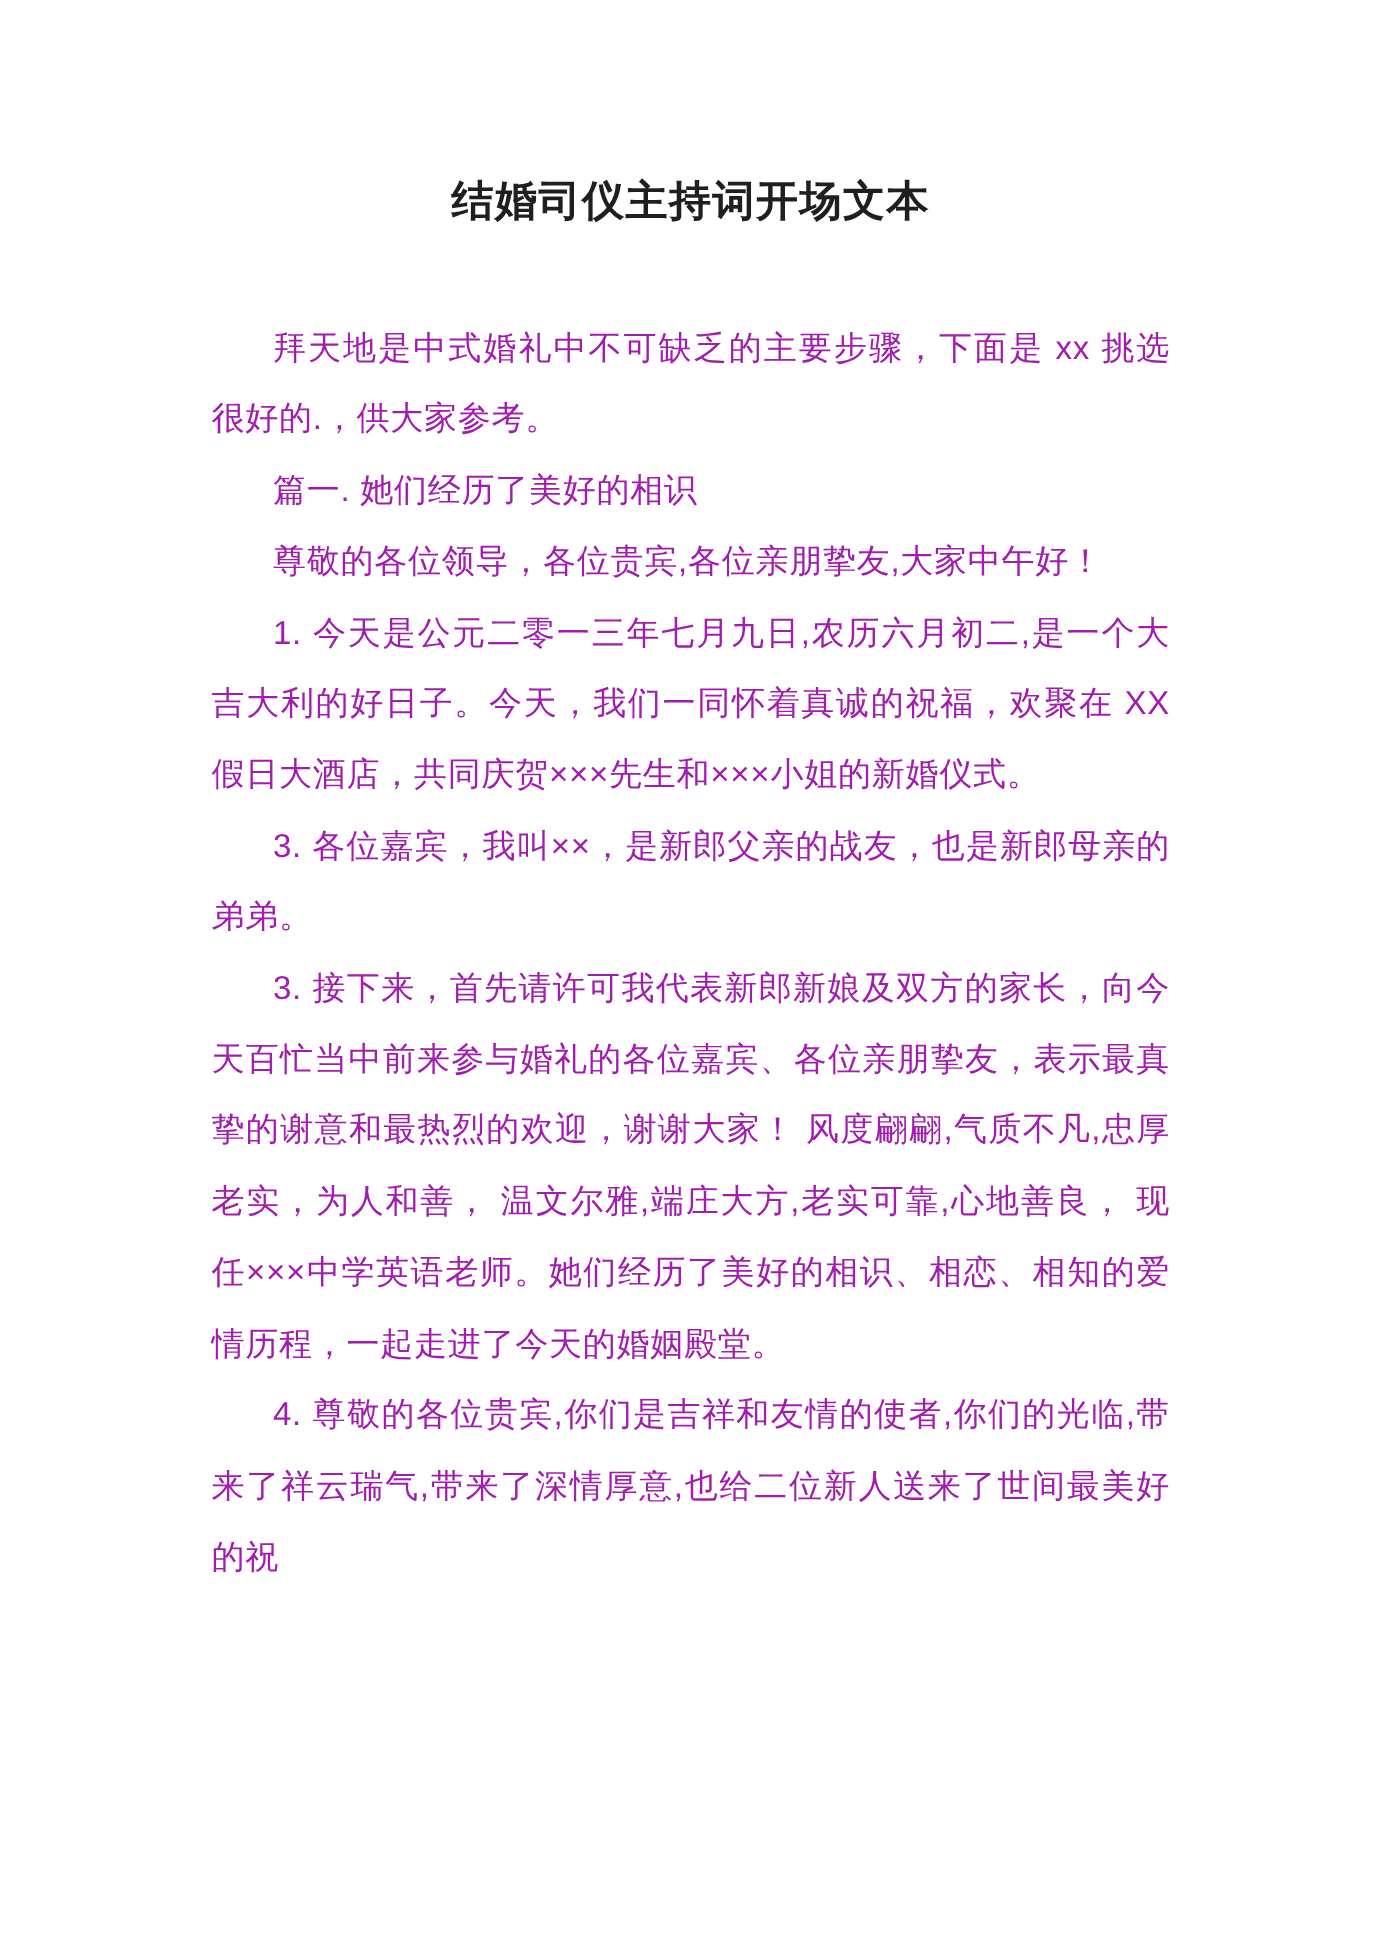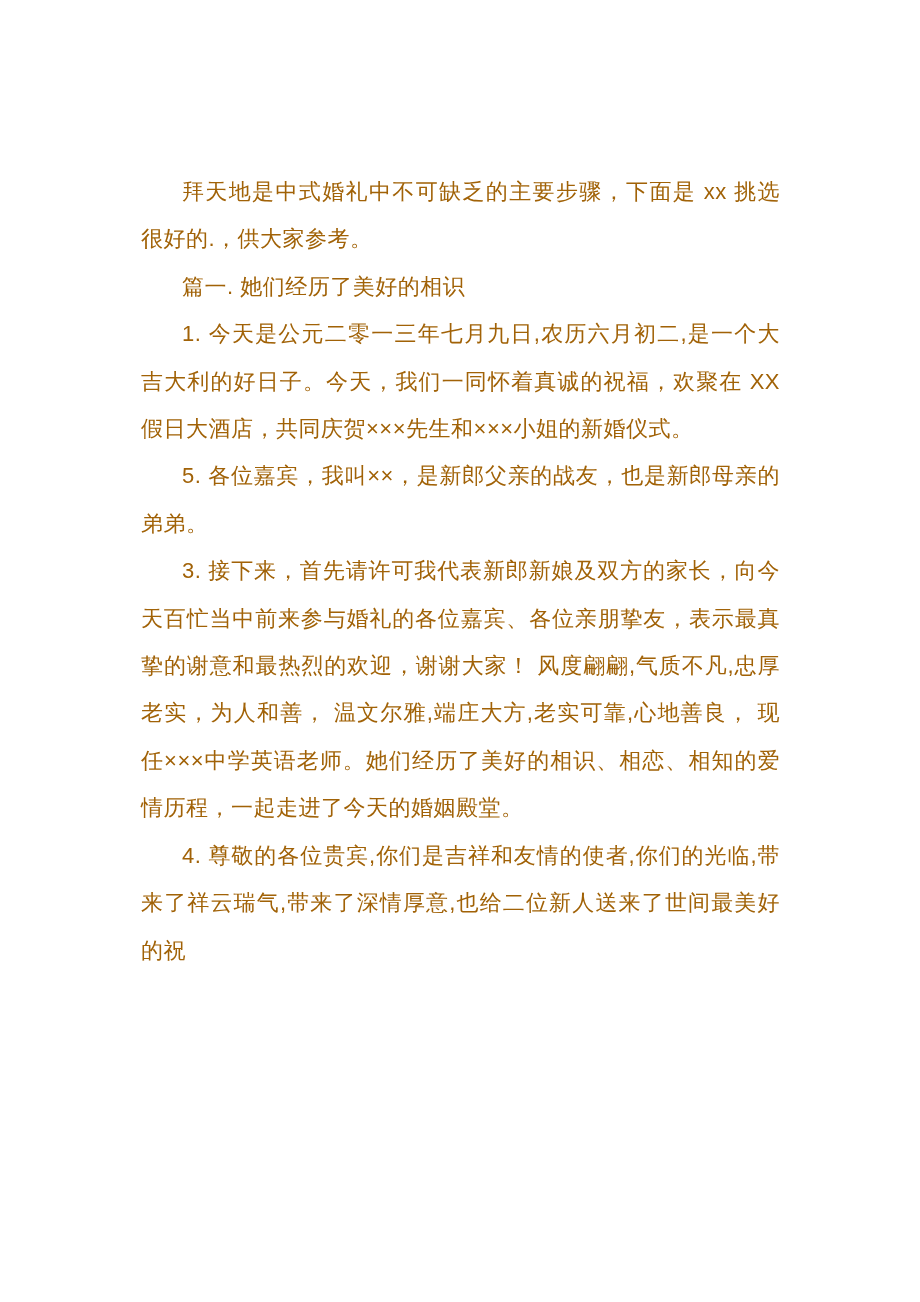--- a/index.html
+++ b/index.html
@@ -30,29 +30,31 @@
   .doc-body {
     margin-top: 54px;
   }
   .doc-body p {
     margin: 0;
     font-size: 22px;
     line-height: 47.4px;
     text-align: justify;
     text-indent: 41px;
     letter-spacing: 0.5px;
-    color: #a16207;
+    color: #a21caf;
   }
 </style>
 </head>
 <body>
 
 <div class="page">
+  <h1 class="doc-title">结婚司仪主持词开场文本</h1>
 
   <div class="doc-body">
     <p>拜天地是中式婚礼中不可缺乏的主要步骤，下面是 xx 挑选很好的.，供大家参考。</p>
     <p>篇一. 她们经历了美好的相识</p>
+    <p>尊敬的各位领导，各位贵宾,各位亲朋挚友,大家中午好！</p>
     <p>1. 今天是公元二零一三年七月九日,农历六月初二,是一个大吉大利的好日子。今天，我们一同怀着真诚的祝福，欢聚在 XX 假日大酒店，共同庆贺×××先生和×××小姐的新婚仪式。</p>
-    <p>5. 各位嘉宾，我叫××，是新郎父亲的战友，也是新郎母亲的弟弟。</p>
+    <p>3. 各位嘉宾，我叫××，是新郎父亲的战友，也是新郎母亲的弟弟。</p>
     <p>3. 接下来，首先请许可我代表新郎新娘及双方的家长，向今天百忙当中前来参与婚礼的各位嘉宾、各位亲朋挚友，表示最真挚的谢意和最热烈的欢迎，谢谢大家！ 风度翩翩,气质不凡,忠厚老实，为人和善， 温文尔雅,端庄大方,老实可靠,心地善良， 现任×××中学英语老师。她们经历了美好的相识、相恋、相知的爱情历程，一起走进了今天的婚姻殿堂。</p>
     <p>4. 尊敬的各位贵宾,你们是吉祥和友情的使者,你们的光临,带来了祥云瑞气,带来了深情厚意,也给二位新人送来了世间最美好的祝</p>
   </div>
 </div>
 
 </body></html>

